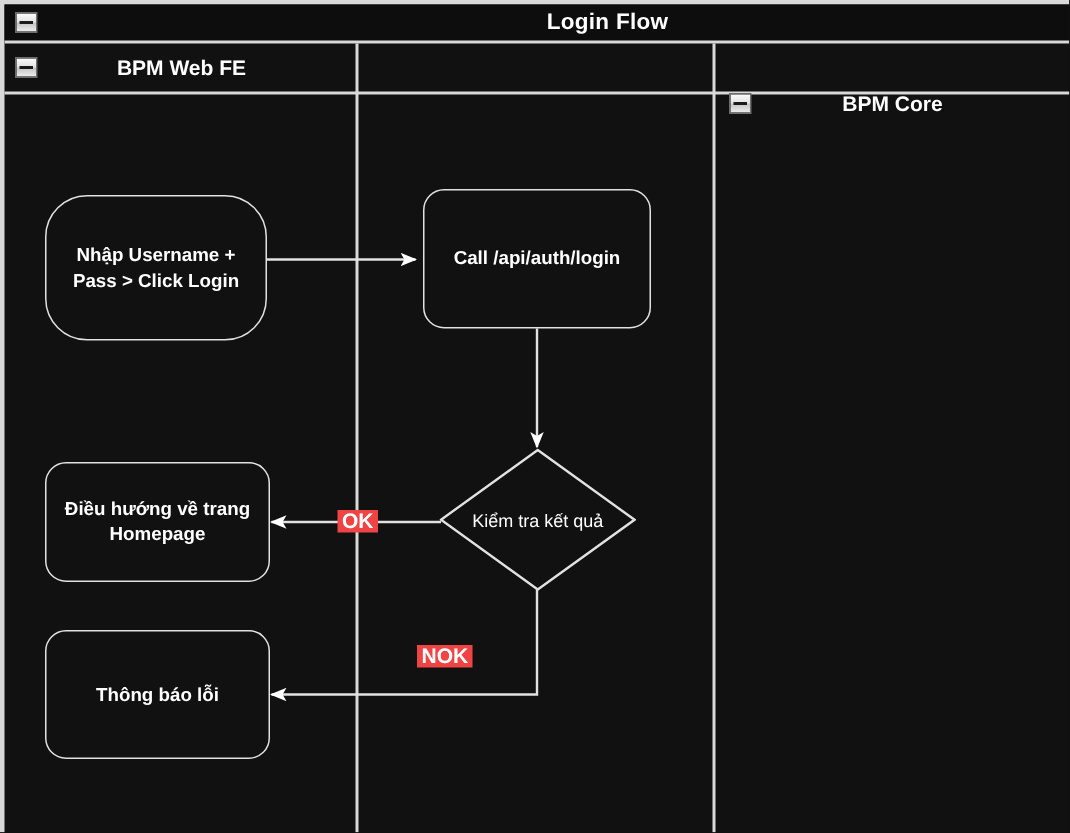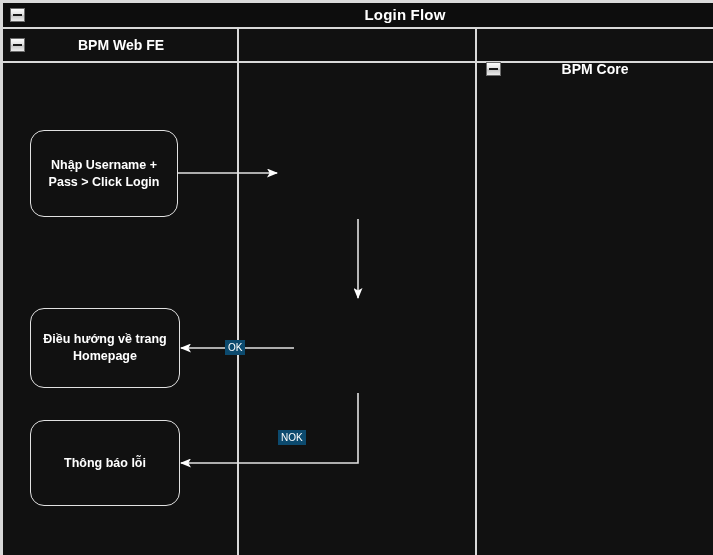--- a/index.html
+++ b/index.html
@@ -160,23 +160,23 @@
     position: absolute;
     left: 0;
     top: 0;
     width: 713px;
     height: 555px;
     pointer-events: none;
   }
   .edge-label {
     position: absolute;
     color: #ffffff;
-    font-size: 10px;
-    font-weight: normal;
-    background: #0c4a6e;
+    font-size: 14px;
+    font-weight: bold;
+    background: #ef4444;
     padding: 0 3px;
     line-height: 15px;
   }
 </style>
 </head>
 <body>
 
 <div id="stage">
 
   <div class="pool"></div>
@@ -215,23 +215,30 @@
     <path d="M358,219 L358,298" fill="none" stroke="#e2e2e2" stroke-width="1.6" marker-end="url(#arrow)"></path>
 
     <path d="M294,348 L181,348" fill="none" stroke="#e2e2e2" stroke-width="1.6" marker-end="url(#arrow)"></path>
 
     <path d="M358,393 L358,463 L181,463" fill="none" stroke="#e2e2e2" stroke-width="1.6" marker-end="url(#arrow)"></path>
   </svg>
 
   <div class="edge-label" style="left:225px; top:340px;">OK</div>
   <div class="edge-label" style="left:278px; top:430px;">NOK</div>
 
-  <div class="node" style="left:30px; top:130px; width:148px; height:87px;">Nhập Username +
+  <div class="node" style="left:30px; top:130px; width:148px; height:97px;border-radius:28px;">Nhập Username +
 Pass &gt; Click Login</div>
 
-
+  <div class="node" style="left:282px; top:126px; width:152px; height:93px;">Call /api/auth/login</div>
+
+  <div class="decision-wrap" style="left:293px; top:299px; width:131px; height:95px;">
+    <svg width="131" height="95" viewBox="0 0 131 95">
+      <polygon points="65.5,1 130,47.5 65.5,94 1,47.5" fill="#111111" stroke="#e2e2e2" stroke-width="1.6"></polygon>
+    </svg>
+    <div class="decision-label">Kiểm tra kết quả</div>
+  </div>
 
   <div class="node" style="left:30px; top:308px; width:150px; height:80px;">Điều hướng về trang
 Homepage</div>
 
   <div class="node" style="left:30px; top:420px; width:150px; height:86px;">Thông báo lỗi</div>
 
 </div>
 
 </body></html>

